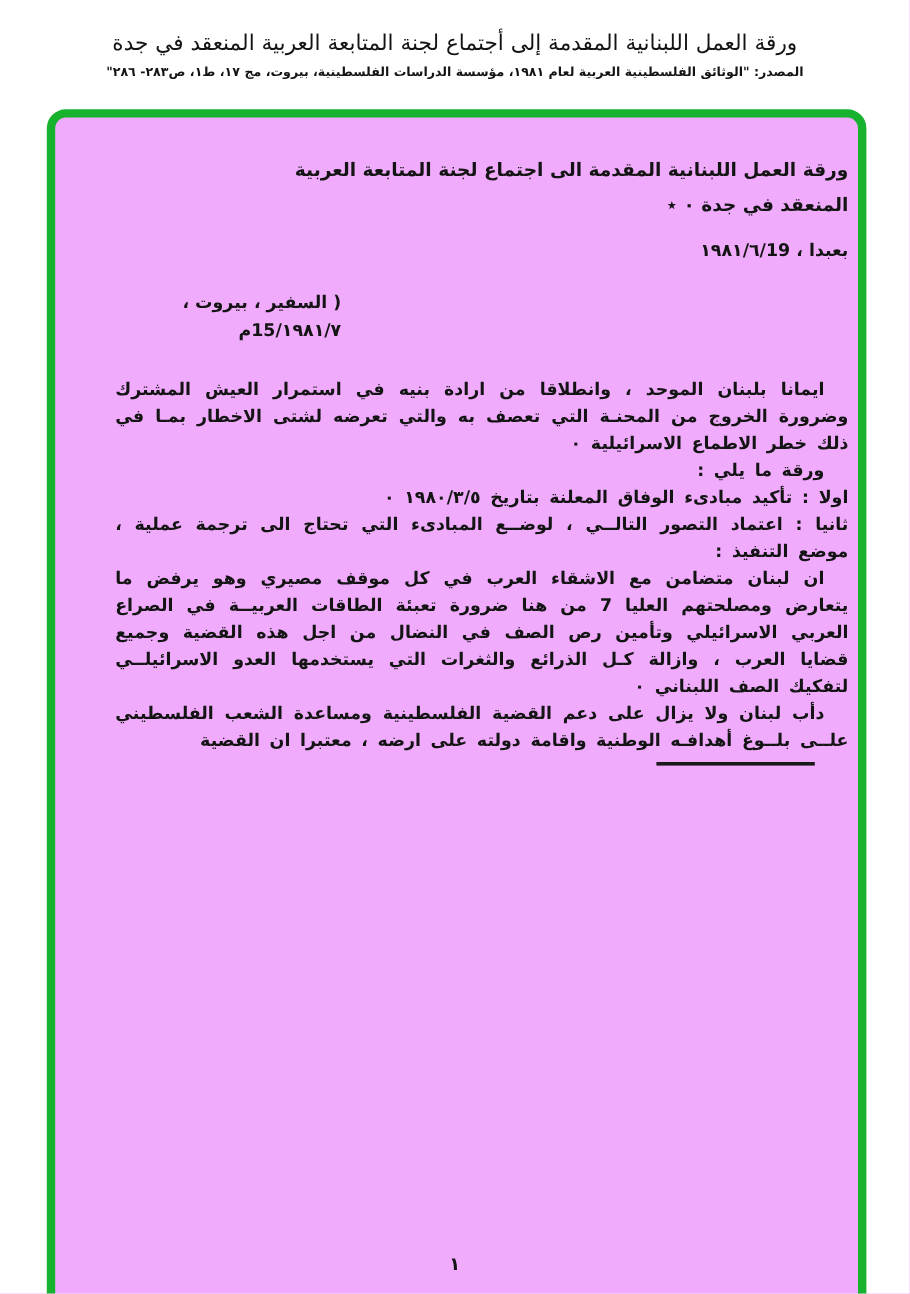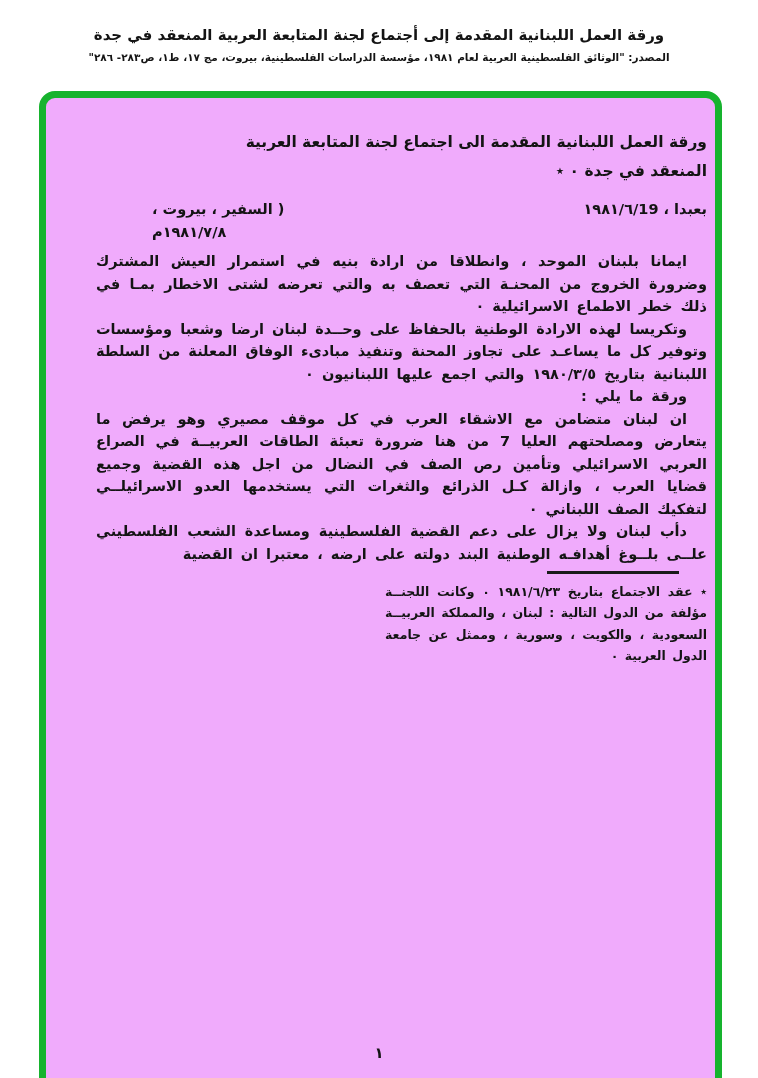--- a/index.html
+++ b/index.html
@@ -7,22 +7,22 @@
     width:758px;height:1078px;
     background:#ffffff;
     font-family:"DejaVu Sans", sans-serif;
     color:#141414;
     position:relative;
     overflow:hidden;
   }
   .hdr-title{
     margin-top:26px;
     text-align:center;
-    font-weight:bold;
-    font-size:15px;
+    font-weight:normal;
+    font-size:18px;
     direction:rtl;
   }
   .hdr-source{
     margin-top:7px;
     text-align:center;
     font-weight:bold;
     font-size:10.5px;
     direction:rtl;
   }
   .green-box{
@@ -50,22 +50,22 @@
   }
   .dateline{
     margin-top:12px;
     display:flex;
     justify-content:space-between;
     align-items:flex-start;
     padding-left:56px;
     font-size:14.5px;
     line-height:23px;
   }
-  .dateline .src{text-align:left;}
-  .body-text{margin-top:6px;}
+  .dateline .src{text-align:right;margin-top:44px;}
+  .body-text{margin-top:26px;}
   .para{
     margin:0;
     font-size:14.5px;
     line-height:22.5px;
     text-align:justify;
     text-indent:20px;
     word-spacing:3px;
   }
   .para.flush{text-indent:0;}
   .footnote{margin-top:6px;}
@@ -102,35 +102,35 @@
 
   <div class="green-box">
     <div class="content">
 
       <div class="doc-title">ورقة العمل اللبنانية المقدمة الى اجتماع لجنة المتابعة العربية المنعقد في جدة ٠ ٭</div>
 
       <div class="dateline">
         <div class="place">بعبدا ، ١٩٨١/٦/19</div>
         <div class="src">
           <div>( السفير ، بيروت ،</div>
-          <div>١٩٨١/٧/٨م</div>
+          <div>١٩٨١/٧/15م</div>
         </div>
       </div>
 
       <div class="body-text">
         <p class="para">ايمانا بلبنان الموحد ، وانطلاقا من ارادة بنيه في استمرار العيش المشترك وضرورة الخروج من المحنـة التي تعصف به والتي تعرضه لشتى الاخطار بمـا في ذلك خطر الاطماع الاسرائيلية ٠</p>
-        <p class="para">وتكريسا لهذه الارادة الوطنية بالحفاظ على وحــدة لبنان ارضا وشعبا ومؤسسات وتوفير كل ما يساعـد على تجاوز المحنة وتنفيذ مبادىء الوفاق المعلنة من السلطة اللبنانية بتاريخ ١٩٨٠/٣/٥ والتي اجمع عليها اللبنانيون ٠</p>
         <p class="para">ورقة ما يلي :</p>
+        <p class="para flush">اولا : تأكيد مبادىء الوفاق المعلنة بتاريخ ١٩٨٠/٣/٥ ٠</p>
+        <p class="para flush">ثانيا : اعتماد التصور التالــي ، لوضــع المبادىء التي تحتاج الى ترجمة عملية ، موضع التنفيذ :</p>
         <p class="para">ان لبنان متضامن مع الاشقاء العرب في كل موقف مصيري وهو يرفض ما يتعارض ومصلحتهم العليا 7 من هنا ضرورة تعبئة الطاقات العربيــة في الصراع العربي الاسرائيلي وتأمين رص الصف في النضال من اجل هذه القضية وجميع قضايا العرب ، وازالة كـل الذرائع والثغرات التي يستخدمها العدو الاسرائيلــي لتفكيك الصف اللبناني ٠</p>
-        <p class="para">دأب لبنان ولا يزال على دعم القضية الفلسطينية ومساعدة الشعب الفلسطيني علــى بلــوغ أهدافـه الوطنية البند دولته على ارضه ، معتبرا ان القضية</p>
+        <p class="para">دأب لبنان ولا يزال على دعم القضية الفلسطينية ومساعدة الشعب الفلسطيني علــى بلــوغ أهدافـه الوطنية واقامة دولته على ارضه ، معتبرا ان القضية</p>
       </div>
 
       <div class="footnote">
         <div class="fn-rule"></div>
-        <div class="fn-text">٭ عقد الاجتماع بتاريخ ١٩٨١/٦/٢٣ ٠ وكانت اللجنــة مؤلفة من الدول التالية : لبنان ، والمملكة العربيــة السعودية ، والكويت ، وسورية ، وممثل عن جامعة الدول العربية ٠</div>
       </div>
 
     </div>
   </div>
 
   <div class="page-num">١</div>
 
 </div>
 
 </body></html>

